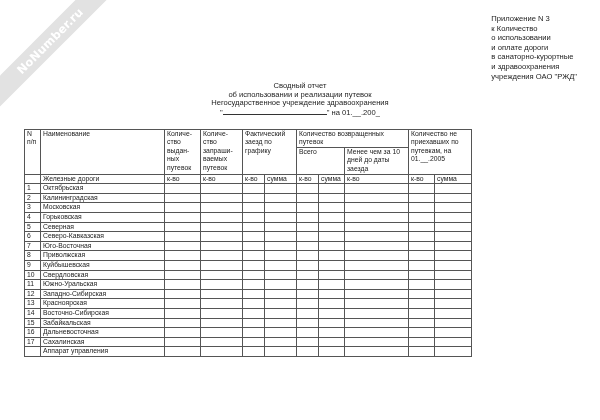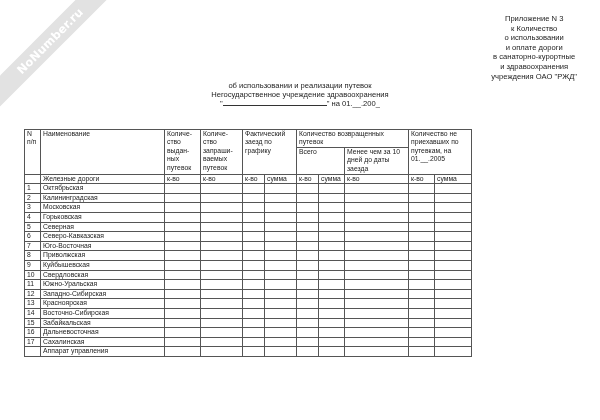--- a/index.html
+++ b/index.html
@@ -15,21 +15,21 @@
     transform: rotate(-45deg);
     transform-origin: center;
     display: flex; align-items: center; justify-content: center;
   }
   .watermark-text {
     color: #ffffff; font-weight: bold; font-size: 11.5px; letter-spacing: 0.2px;
     font-family: "DejaVu Sans", sans-serif;
   }
   .appendix {
     position: absolute; right: 23px; top: 14px;
-    text-align: center; font-size: 7.6px; line-height: 9.6px; color: #222;
+    text-align: left; font-size: 7.6px; line-height: 9.6px; color: #222;
   }
   .title-block {
     position: absolute; left: 150px; width: 300px; top: 82px;
     text-align: center; font-size: 7.6px; line-height: 8.6px; color: #222;
   }
   table.report {
     position: absolute; left: 24px; top: 129px;
     border-collapse: collapse; table-layout: fixed;
     font-size: 6.8px; color: #222;
   }
@@ -67,20 +67,21 @@
   <div>Приложение N 3</div>
   <div>к Количество</div>
   <div>о использовании</div>
   <div>и оплате дороги</div>
   <div>в санаторно-курортные</div>
   <div>и здравоохранения</div>
   <div>учреждения ОАО "РЖД"</div>
 </div>
 
 <div class="title-block">
+  <div>Сводный отчет</div>
   <div>об использовании и реализации путевок</div>
   <div>Негосударственное учреждение здравоохранения</div>
   <div><span>"</span><span class="underline"></span><span>" на 01.__.200_</span></div>
 </div>
 
 <table class="report">
   <colgroup>
     <col class="c-no">
       <col class="c-name">
       <col class="c-issued">

